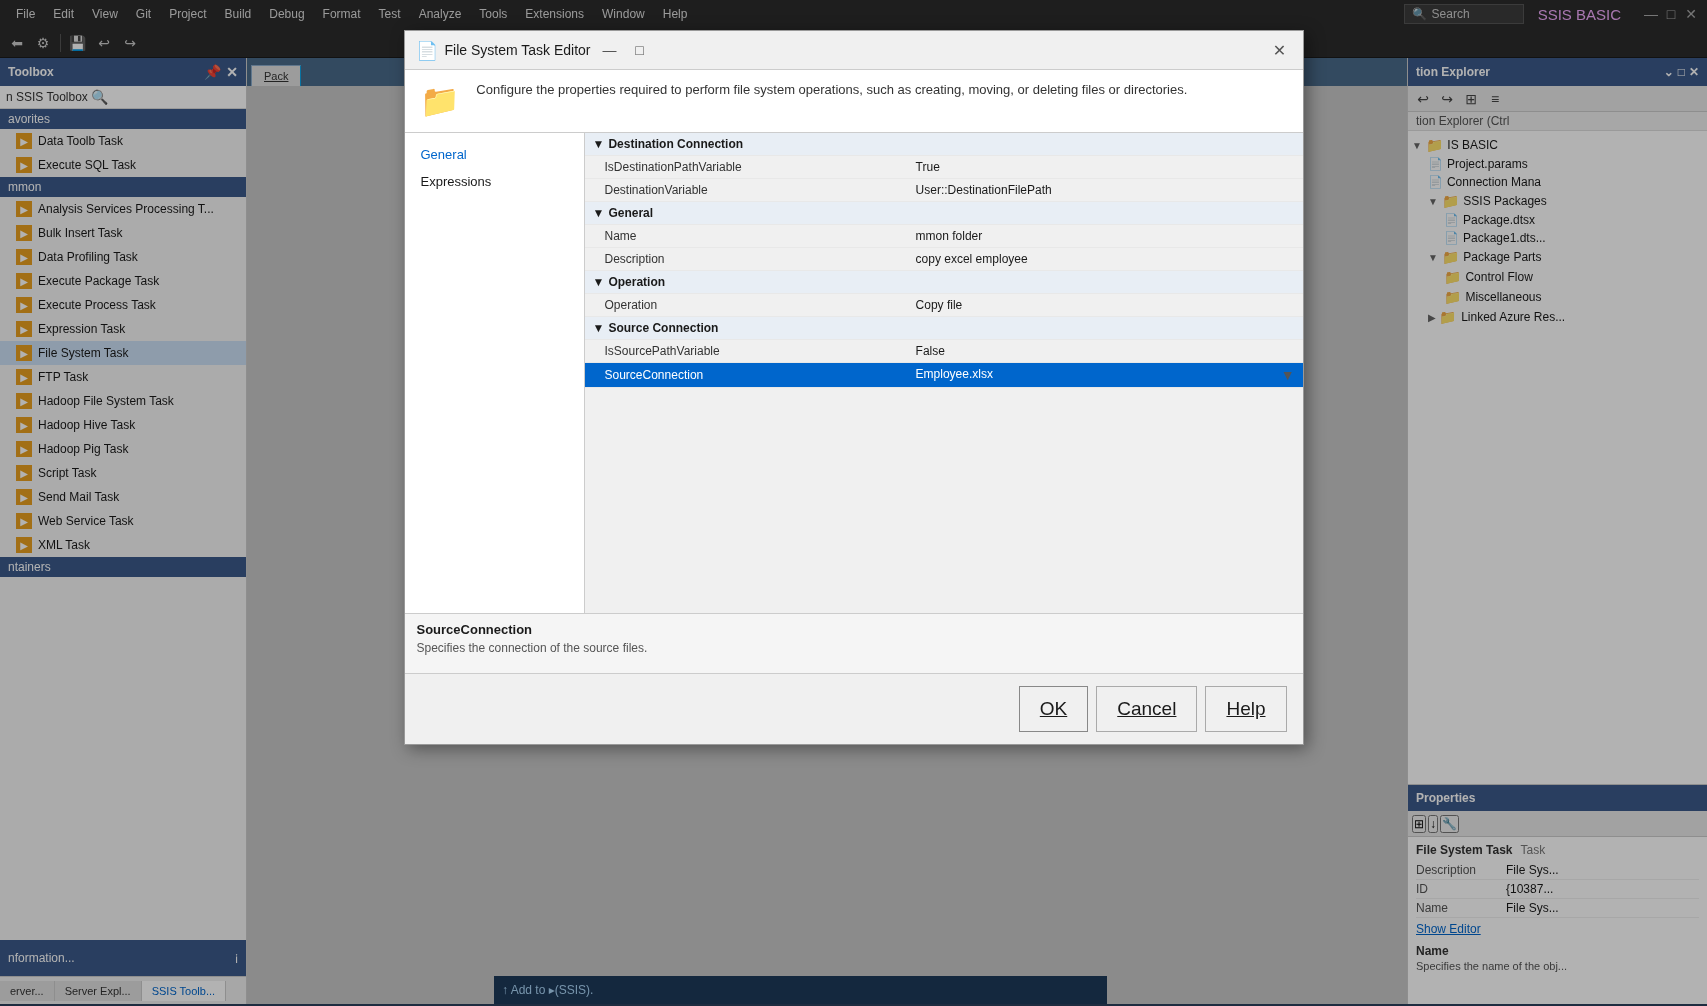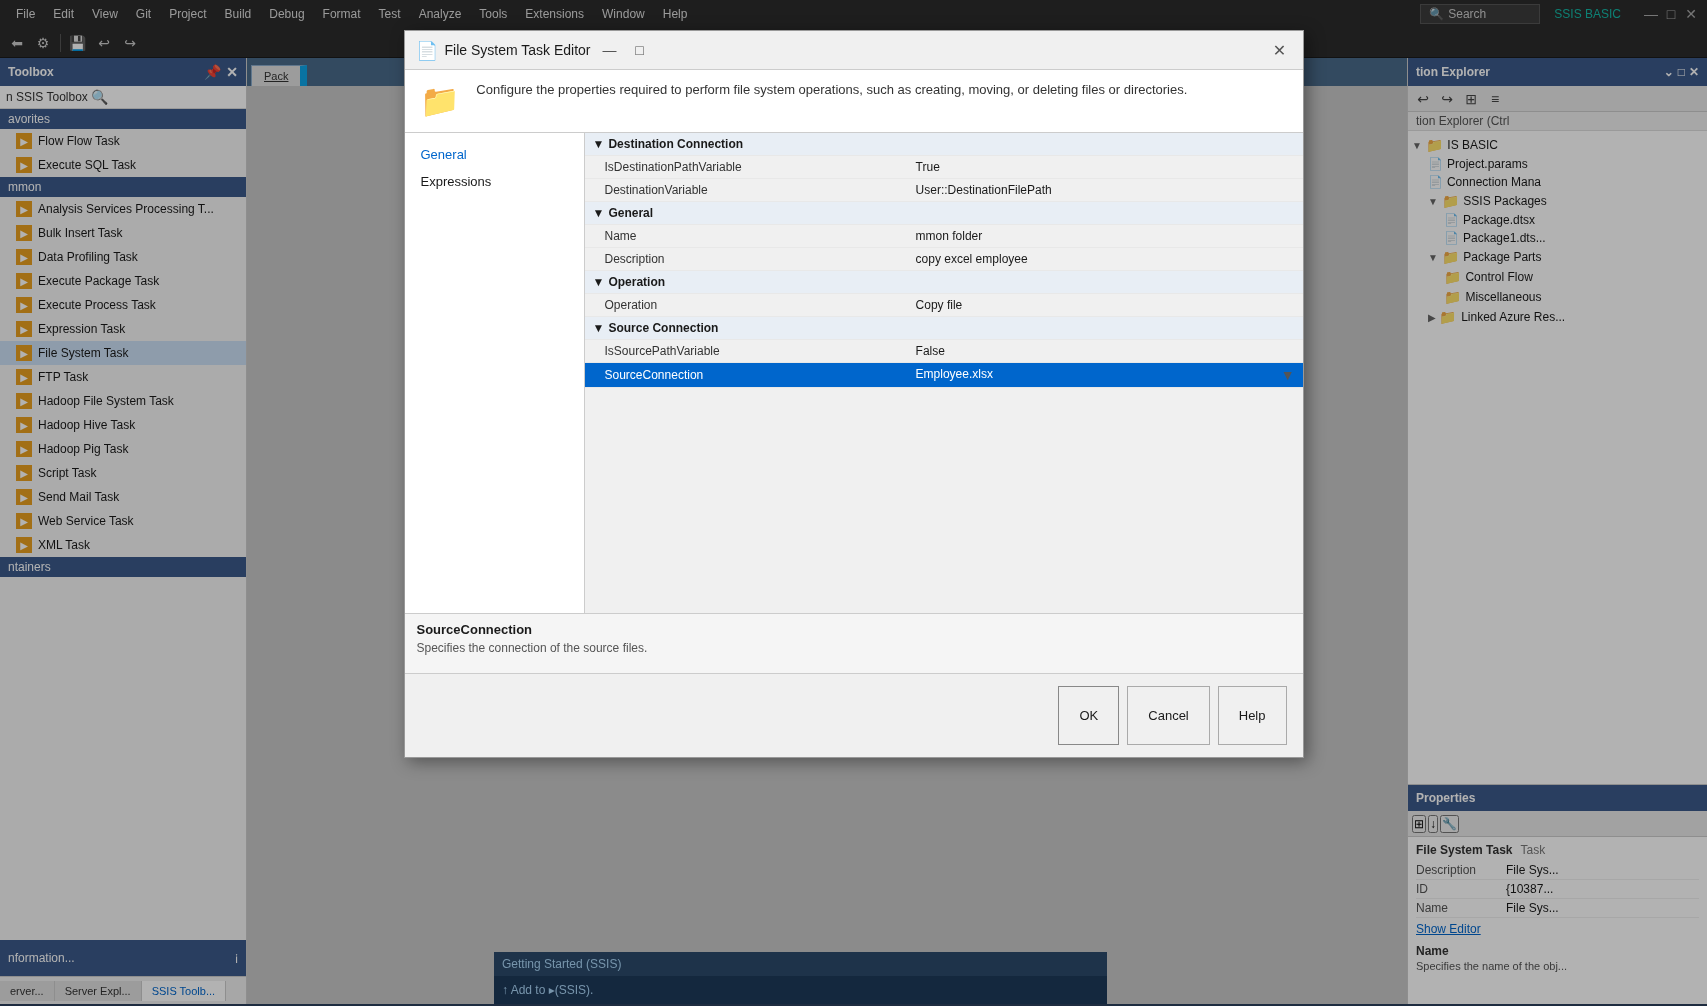--- a/index.html
+++ b/index.html
@@ -27,22 +27,22 @@
       align-items: center;
       background: #3c3c3c;
       border: 1px solid #555;
       padding: 2px 8px;
       color: #ccc;
       font-size: 12px;
       gap: 4px;
       min-width: 120px;
     }
     .vs-menubar .app-title {
-      color: #14b8a6;
-      font-size: 12px;
+      color: #f0abfc;
+      font-size: 15px;
       padding: 0 12px;
     }
     .vs-menubar .window-controls {
       display: flex;
       gap: 4px;
       margin-left: 8px;
     }
     .vs-menubar .window-controls span {
       width: 16px;
       height: 16px;
@@ -199,21 +199,21 @@
       align-items: flex-end;
     }
     .package-tab {
       padding: 4px 12px;
       background: #6a8baa;
       color: white;
       font-size: 12px;
       cursor: pointer;
       border-top: 1px solid #8aabca;
       border-left: 1px solid #8aabca;
-      border-right: 7px solid #0ea5e9;
+      border-right: 1px solid #0ea5e9;
       text-decoration: underline;
     }
     .package-tab.active {
       background: #e0e0e0;
       color: #333;
     }
     .package-canvas {
       flex: 1;
       background: #c8c8c8;
       position: relative;
@@ -503,26 +503,27 @@
     }
     .modal-buttons {
       display: flex;
       justify-content: flex-end;
       gap: 8px;
       padding: 12px 16px;
       background: #f0f0f0;
       border-top: 1px solid #ccc;
     }
     .modal-btn {
-      padding: 21px 20px;
-      font-size: 13px;
+      padding: 11px 20px;
+      font-size: 19px;
       cursor: pointer;
       border: 1px solid #aaa;
       background: #f0f0f0;
       color: #1a1a1a;
+      text-decoration: underline;
     }
     .modal-btn.primary {
       background: #f0f0f0;
       border: 1px solid #888;
     }
   </style>
 </head>
 <body>
 
 <div class="vs-menubar">
@@ -575,21 +576,21 @@
       <span style="color:#333;margin-right:4px;">n SSIS Toolbox</span>
       <span class="search-icon">🔍</span>
     </div>
     <div class="toolbox-content">
 
       <div class="toolbox-section-header">
         <span>avorites</span>
       </div>
       <div class="toolbox-item">
         <span class="item-icon">▶</span>
-        <span>Flow Flow Task</span>
+        <span>Data Toolb Task</span>
       </div>
       <div class="toolbox-item">
         <span class="item-icon">▶</span>
         <span>Execute SQL Task</span>
       </div>
 
       <div class="toolbox-section-header">
         <span>mmon</span>
       </div>
       <div class="toolbox-item">
@@ -666,23 +667,20 @@
       <div class="toolbox-footer-tab">Server Expl...</div>
       <div class="toolbox-footer-tab active">SSIS Toolb...</div>
     </div>
   </div>
 
   <div class="package-area">
     <div class="package-tabs">
       <div class="package-tab active" style="font-size:11px;">Pack</div>
     </div>
     <div class="package-canvas" style="background:#c8c8c8;"></div>
-    <div class="getting-started-bar">
-      <span>Getting Started (SSIS)</span>
-    </div>
     <div class="add-to-bar">
       <span>↑ Add to ▸(SSIS).</span>
     </div>
   </div>
 
   <div class="right-panel">
     <div class="right-panel-header">
       <span>tion Explorer</span>
       <div style="display:flex;gap:4px;">
         <span style="color:white;cursor:pointer;">⌄</span>

